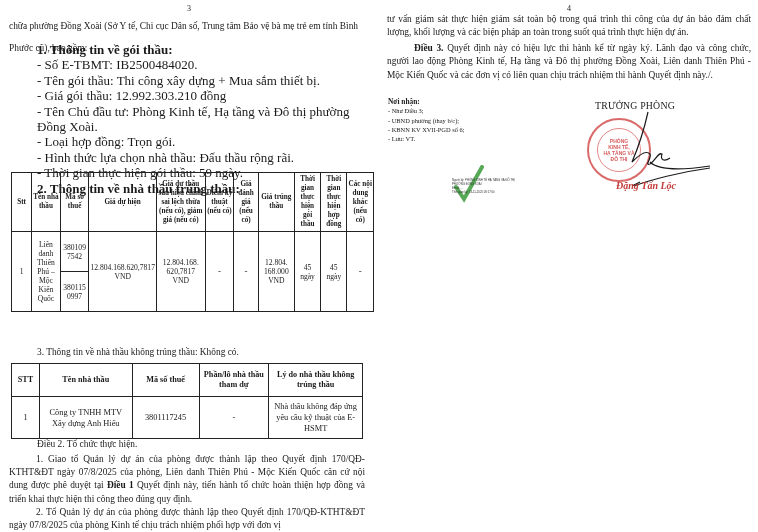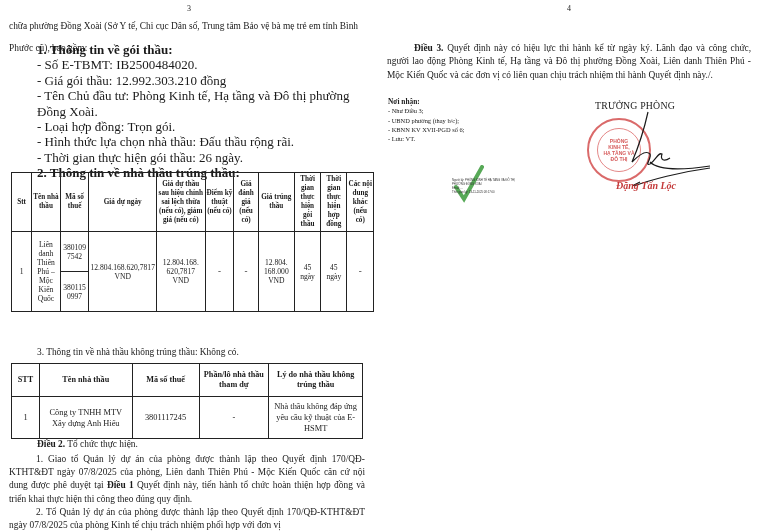--- a/index.html
+++ b/index.html
@@ -26,21 +26,21 @@
   .win-table .dash { font-size: 9px; }
 
   .lose-heading { position: absolute; left: 37px; top: 347px; font-size: 9.4px; }
   .lose-heading .b { font-weight: normal; }
 
   .lose-table { position: absolute; left: 11px; top: 363px; width: 352px; }
   .lose-table th { font-weight: bold; font-size: 8.2px; padding: 2px 2px; line-height: 10.5px; height: 33px; }
   .lose-table td { font-size: 8.4px; padding: 1px 2px; line-height: 11px; height: 42px; }
 
   .art2 { position: absolute; left: 37px; top: 439px; font-size: 9.4px; }
-  .art2 .b { font-weight: bold; text-align: right; }
+  .art2 .b { font-weight: normal; text-align: right; }
   .para { position: absolute; left: 9px; width: 356px; font-size: 9.4px; line-height: 13.2px; text-align: justify; text-indent: 27px; }
   .para .b { font-weight: bold; }
 
   
   .rp-text { position: absolute; left: 7px; width: 364px; font-size: 9.4px; line-height: 13.4px; text-align: justify; }
   .rp-text.indent { text-indent: 27px; }
   .rp-text .b { font-weight: bold; }
 
   .recipients { position: absolute; left: 8px; top: 97px; font-size: 6.4px; line-height: 9.3px; }
   .recipients .title { font-weight: bold; font-size: 7.4px; }
@@ -60,35 +60,36 @@
 <body>
 
 <div class="page page-left">
   <div class="page-num">3</div>
 
   <div class="lp-intro">chữa phường Đồng Xoài (Sở Y tế, Chi cục Dân số, Trung tâm Bảo vệ bà mẹ trẻ em tỉnh Bình Phước cũ), bao gồm:</div>
 
   <div class="lp-list">
     <div class="h">1. Thông tin về gói thầu:</div>
     <div>- Số E-TBMT: IB2500484020.</div>
+    <div>- Tên gói thầu: Thi công xây dựng + Mua sắm thiết bị.</div>
     <div>- Giá gói thầu: 12.992.303.210 đồng</div>
     <div>- Tên Chủ đầu tư: Phòng Kinh tế, Hạ tầng và Đô thị phường Đồng Xoài.</div>
     <div>- Loại hợp đồng: Trọn gói.</div>
     <div>- Hình thức lựa chọn nhà thầu: Đấu thầu rộng rãi.</div>
-    <div>- Thời gian thực hiện gói thầu: 26 ngày.</div>
+    <div>- Thời gian thực hiện gói thầu: 59 ngày.</div>
     <div class="h">2. Thông tin về nhà thầu trúng thầu:</div>
   </div>
 
   <table class="win-table">
     <thead>
       <tr>
         <th style="width:24px">Stt</th>
         <th style="width:32px">Tên nhà thầu</th>
         <th style="width:30px">Mã số thuế</th>
-        <th style="width:32px">Giá dự ngày</th>
+        <th style="width:32px">Giá dự hiện</th>
         <th style="width:53px">Giá dự thầu sau hiệu chỉnh sai lệch thừa (nếu có), giảm giá (nếu có)</th>
         <th style="width:33px">Điểm kỹ thuật (nếu có)</th>
         <th style="width:27px">Giá đánh giá (nếu có)</th>
         <th style="width:40px">Giá trúng thầu</th>
         <th style="width:30px">Thời gian thực hiện gói thầu</th>
         <th style="width:30px">Thời gian thực hiện hợp đồng</th>
         <th style="width:30px">Các nội dung khác (nếu có)</th>
       </tr>
     </thead>
     <tbody>
@@ -141,20 +142,21 @@
   </div>
 
   <div class="para" style="top:453px"><span>1. Giao tổ Quản lý dự án của phòng được thành lập theo Quyết định 170/QĐ-KTHT&amp;ĐT ngày 07/8/2025 của phòng, Liên danh Thiên Phú - Mộc Kiến Quốc căn cứ nội dung được phê duyệt tại </span><span class="b">Điều 1</span><span> Quyết định này, tiến hành tổ chức hoàn thiện hợp đồng và triển khai thực hiện thi công theo đúng quy định.</span></div>
 
   <div class="para" style="top:506px">2. Tổ Quản lý dự án của phòng được thành lập theo Quyết định 170/QĐ-KTHT&amp;ĐT ngày 07/8/2025 của phòng Kinh tế chịu trách nhiệm phối hợp với đơn vị</div>
 </div>
 
 <div class="page page-right">
   <div class="page-num">4</div>
 
+  <div class="rp-text" style="top:13px">tư vấn giám sát thực hiện giám sát toàn bộ trong quá trình thi công của dự án bảo đảm chất lượng, khối lượng và các biện pháp an toàn trong suốt quá trình thực hiện dự án.</div>
 
   <div class="rp-text indent" style="top:42px"><span class="b">Điều 3.</span><span> Quyết định này có hiệu lực thi hành kể từ ngày ký. Lãnh đạo và công chức, người lao động Phòng Kinh tế, Hạ tầng và Đô thị phường Đồng Xoài, Liên danh Thiên Phú - Mộc Kiến Quốc và các đơn vị có liên quan chịu trách nhiệm thi hành Quyết định này./.</span></div>
 
   <div class="recipients">
     <div class="title">Nơi nhận:</div>
     <div>- Như Điều 3;</div>
     <div>- UBND phường (thay b/c);</div>
     <div>- KBNN KV XVII-PGD số 6;</div>
     <div>- Lưu: VT.</div>
   </div>

